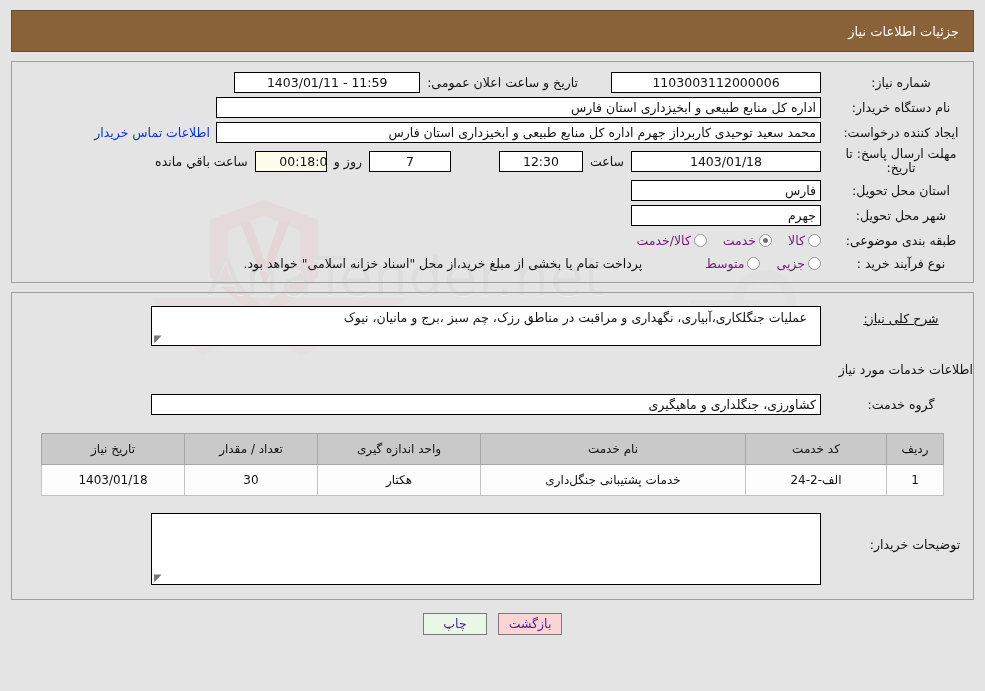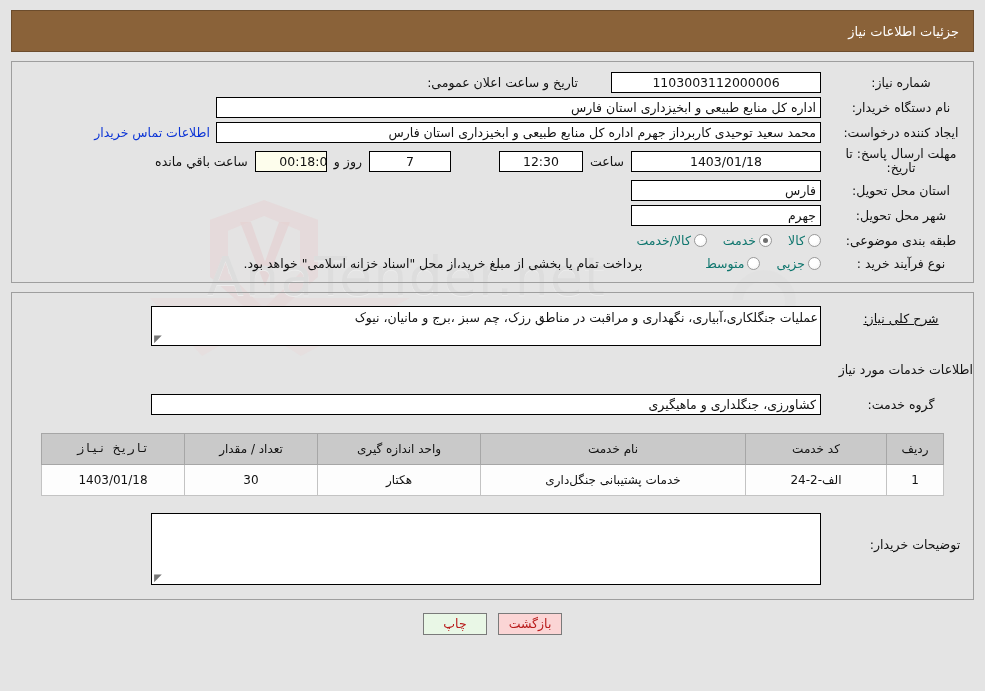--- a/index.html
+++ b/index.html
@@ -177,31 +177,31 @@
     flex: 0 0 auto;
   }
   .radio.on::after {
     content: "";
     position: absolute;
     left: 3px; top: 3px;
     width: 5px; height: 5px;
     background: #6f6f6f;
     border-radius: 50%;
   }
-  .radio-label { font-size: 12.5px; color: #0f766e; padding: 0 3px 0 10px; white-space: nowrap; }
+  .radio-label { font-size: 12.5px; color: #701a75; padding: 0 3px 0 10px; white-space: nowrap; }
 
   
   .textarea {
     border: 1px solid #000;
     background: #fff;
     box-sizing: border-box;
     position: relative;
     font-size: 12.5px;
     color: #111;
-    padding: 3px 2px;
+    padding: 3px 13px;
     overflow: hidden;
   }
   .resizer {
     position: absolute;
     left: 2px; bottom: 1px;
     width: 10px; height: 10px;
     color: #777;
     font-size: 10px;
     line-height: 10px;
     transform: scaleX(-1);
@@ -241,21 +241,21 @@
     position: relative;
     z-index: 3;
     display: flex;
     justify-content: center;
     gap: 11px;
     margin-top: 13px;
   }
   .btn {
     border: 1px solid #7a7a7a;
     font-size: 12.5px;
-    color: #b91c1c;
+    color: #4c1d95;
     height: 22px;
     min-width: 64px;
     display: flex;
     align-items: center;
     justify-content: center;
     cursor: pointer;
     box-sizing: border-box;
   }
   .btn.print  { background: #e9f7e6; }
   .btn.back   { background: #fbd5d5; }
@@ -278,20 +278,21 @@
   <div class="titlebar">
     <span>جزئیات اطلاعات نیاز</span>
   </div>
 
   <div class="panel" style="padding:8px 0 9px 0;">
 
     <div class="row" style="padding-top:2px;">
       <div class="lbl lbl-col">شماره نیاز:</div>
       <div class="fld num" style="width:210px;">1103003112000006</div>
       <div class="inline-lbl" style="margin-right:26px;">تاریخ و ساعت اعلان عمومی:</div>
+      <div class="fld num" style="width:186px;">1403/01/11 - 11:59</div>
     </div>
 
     <div class="row">
       <div class="lbl lbl-col">نام دستگاه خریدار:</div>
       <div class="fld right" style="width:605px;">اداره کل منابع طبیعی و ابخیزداری استان فارس</div>
     </div>
 
     <div class="row">
       <div class="lbl lbl-col">ایجاد کننده درخواست:</div>
       <div class="fld right" style="width:605px;">محمد سعید توحیدی کاربرداز جهرم اداره کل منابع طبیعی و ابخیزداری استان فارس</div>
@@ -374,21 +375,21 @@
 
     <div style="display:flex;justify-content:center;padding-top:16px;">
       <table class="grid">
         <thead>
           <tr id="grid-head">
               <th style="width: 44px;">ردیف</th>
               <th style="width: 128px;">کد خدمت</th>
               <th>نام خدمت</th>
               <th style="width: 150px;">واحد اندازه گیری</th>
               <th style="width: 120px;">تعداد / مقدار</th>
-              <th style="width: 130px; font-family: Liberation Mono, monospace;">تاریخ نیاز</th>
+              <th style="width: 130px;">تاریخ نیاز</th>
             </tr>
         </thead>
         <tbody id="grid-body">
             <tr>
               <td>1</td>
               <td>الف-2-24</td>
               <td>خدمات پشتیبانی جنگل‌داری</td>
               <td>هکتار</td>
               <td class="ltr">30</td>
               <td class="ltr">1403/01/18</td>

